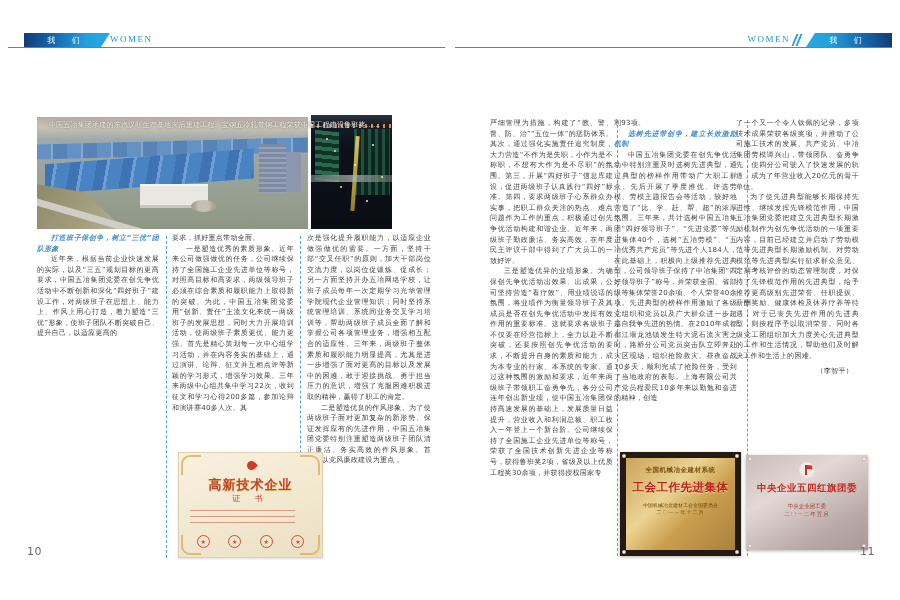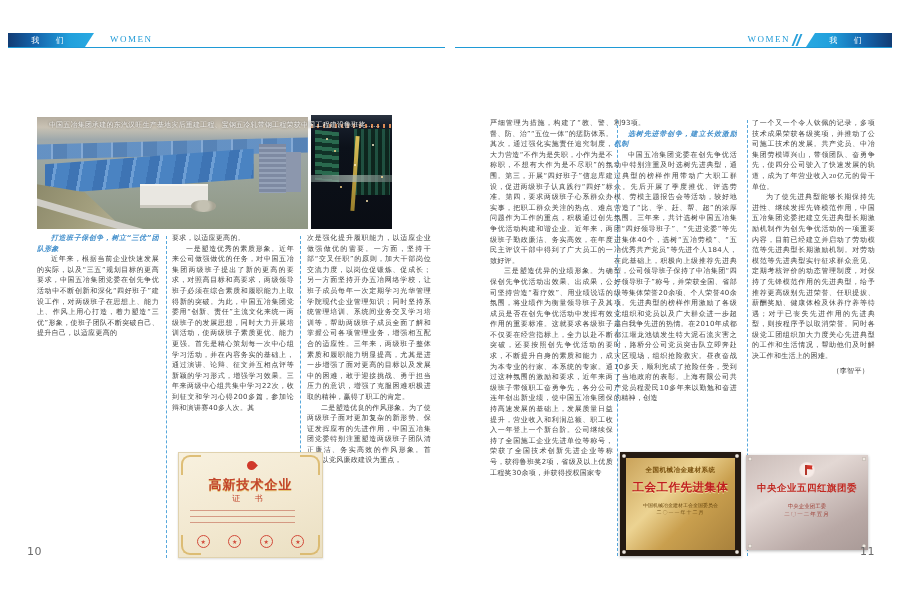--- a/index.html
+++ b/index.html
@@ -5,21 +5,21 @@
   html,body{margin:0;padding:0;background:#ffffff;}
   .spread{
     position:relative;width:900px;height:600px;background:#fff;overflow:hidden;
     font-family:"DejaVu Sans","Liberation Sans",sans-serif;color:#3c3c3c;
   }
   
   .hdr{position:absolute;top:33px;height:14px;border-bottom:1.5px solid #1f9ad6;}
   .hdr-left{left:8px;width:437px;}
   .hdr-right{left:455px;width:437px;}
   .hdr-tab{position:absolute;top:0;height:14px;width:86px;color:#fff;
-    font-size:8px;line-height:15px;text-align:center;letter-spacing:7px;}
+    font-size:8px;line-height:15px;text-align:center;letter-spacing:7px;margin-left:16px;}
   .hdr-tab-left{left:0;background:linear-gradient(90deg,#123c74 0%,#1565ad 32%,#21a0dc 72%,#29a9e2 100%);
     clip-path:polygon(0 0,100% 0,calc(100% - 9px) 100%,0 100%);}
   .hdr-tab-right{right:0;background:linear-gradient(90deg,#29a9e2 0%,#21a0dc 28%,#1565ad 68%,#123c74 100%);
     clip-path:polygon(9px 0,100% 0,100% 100%,0 100%);}
   .hdr-en{position:absolute;top:1px;font-size:9px;color:#1f9ad6;letter-spacing:1.5px;
     font-family:"Liberation Serif","DejaVu Serif",serif;}
   .hdr-en-left{left:102px;}
   .hdr-en-right{right:102px;}
   .hdr-slash{position:absolute;top:1px;width:1.5px;height:12px;background:#2aa0da;transform:skewX(-22deg);}
   
@@ -64,21 +64,21 @@
   .col p.ind{text-indent:2em;}
   .h-blue{color:#4792cd;font-weight:bold;font-style:italic;text-indent:2em;}
   .sig{text-align:right;padding-right:6px;margin-top:4px !important;color:#434343;}
   .colL{top:233px;height:332px;}
   .colL1{left:37px;width:122px;}
   .colL2{left:172px;width:122px;height:202px;}
   .colL3{left:307px;width:124px;height:300px;}
   .colR{top:118px;height:440px;}
   .colR1{left:490px;width:123px;}
   .colR2{left:614px;width:123px;height:332px;}
-  .colR3{left:752px;width:123px;height:332px;font-family:Liberation Serif, serif;}
+  .colR3{left:736px;width:123px;height:332px;}
   .vsep{position:absolute;width:0;border-left:1.5px dashed #57a8dc;}
   .sepL1{left:166px;top:236px;height:322px;}
   .sepL2{left:300px;top:236px;height:322px;}
   .sepR1{left:617px;top:120px;height:436px;}
   .sepR2{left:747px;top:120px;height:436px;}
   
   .cert{position:absolute;left:178px;top:452px;width:145px;height:106px;
     background:linear-gradient(160deg,#f8f1df 0%,#f2e8d0 55%,#eadfc2 100%);
     box-shadow:0 0 0 1px #e0d2ae inset,0 1px 2px rgba(0,0,0,.15);}
   .cert-corner{position:absolute;width:18px;height:18px;border:2px solid #d8b25e;opacity:.8;}
@@ -160,22 +160,22 @@
     <div class="n-lamp"></div>
   </div>
   <div class="photo-caption">中国五冶集团承建的东汽汉旺生产基地灾后重建工程、宝钢五冷轧带钢工程荣获中国工程建设鲁班奖……</div>
 
   <div class="col colL colL1">
     <p class="h-blue">打造班子保创争，树立“三优”团队形象</p>
     <p class="ind">近年来，根据当前企业快速发展的实际，以及“三五”规划目标的更高要求，中国五冶集团党委在创先争优活动中不断创新和深化“四好班子”建设工作，对两级班子在思想上、能力上、作风上用心打造，着力塑造“三优”形象，使班子团队不断突破自己、提升自己，以适应更高的</p>
   </div>
   <div class="vsep sepL1"></div>
   <div class="col colL colL2">
-    <p class="cont">要求，以适应更高的。</p>
-    <p class="ind">一是塑造优秀的素质形象。近年来公司做强做优的任务，对中国五冶集团两级班子提出了新的更高的要求，对照高目标和高要求，两级领导班子必须在综合素质和履职能力上取得新的突破。为此，中国五冶集团党委用“创新、责任”主流文化来统一两级班子的发展思想，同时大力开展培训活动，使两级班子素质更优、能力更强。首先是精心策划每一次中心组学习活动，并在内容务实的基础上，通过演讲、论辩、征文并互相点评等新颖的学习形式，增强学习效果。三年来两级中心组共集中学习22次，收到征文和学习心得200多篇，参加论辩和演讲赛40多人次。其</p>
+    <p class="cont">要求，抓好重点带动全面。</p>
+    <p class="ind">一是塑造优秀的素质形象。近年来公司做强做优的任务，公司继续保持了全国施工企业先进单位等称号，对照高目标和高要求，两级领导班子必须在综合素质和履职能力上取得新的突破。为此，中国五冶集团党委用“创新、责任”主流文化来统一两级班子的发展思想，同时大力开展培训活动，使两级班子素质更优、能力更强。首先是精心策划每一次中心组学习活动，并在内容务实的基础上，通过演讲、论辩、征文并互相点评等新颖的学习形式，增强学习效果。三年来两级中心组共集中学习22次，收到征文和学习心得200多篇，参加论辩和演讲赛40多人次。其</p>
   </div>
   <div class="vsep sepL2"></div>
   <div class="col colL colL3">
     <p class="cont">次是强化提升履职能力，以适应企业做强做优的需要。一方面，坚持干部“交叉任职”的原则，加大干部岗位交流力度，以岗位促锻炼、促成长；另一方面坚持开办五冶网络学校，让班子成员每年一次定期学习光华管理学院现代企业管理知识；同时坚持系统管理培训、系统间业务交叉学习培训等，帮助两级班子成员全面了解和掌握公司各项管理业务，增强相互配合的适应性。三年来，两级班子整体素质和履职能力明显提高，尤其是进一步增强了面对更高的目标以及发展中的困难，敢于迎接挑战、勇于担当压力的意识，增强了克服困难积极进取的精神，赢得了职工的肯定。</p>
     <p class="ind">二是塑造优良的作风形象。为了使两级班子面对更加复杂的新形势、保证发挥应有的先进作用，中国五冶集团党委特别注重塑造两级班子团队清正廉洁、务实高效的作风形象。首先，以党风廉政建设为重点，</p>
   </div>
 
   <div class="cert">
     <div class="cert-corner cc-tl"></div>
     <div class="cert-corner cc-tr"></div>

